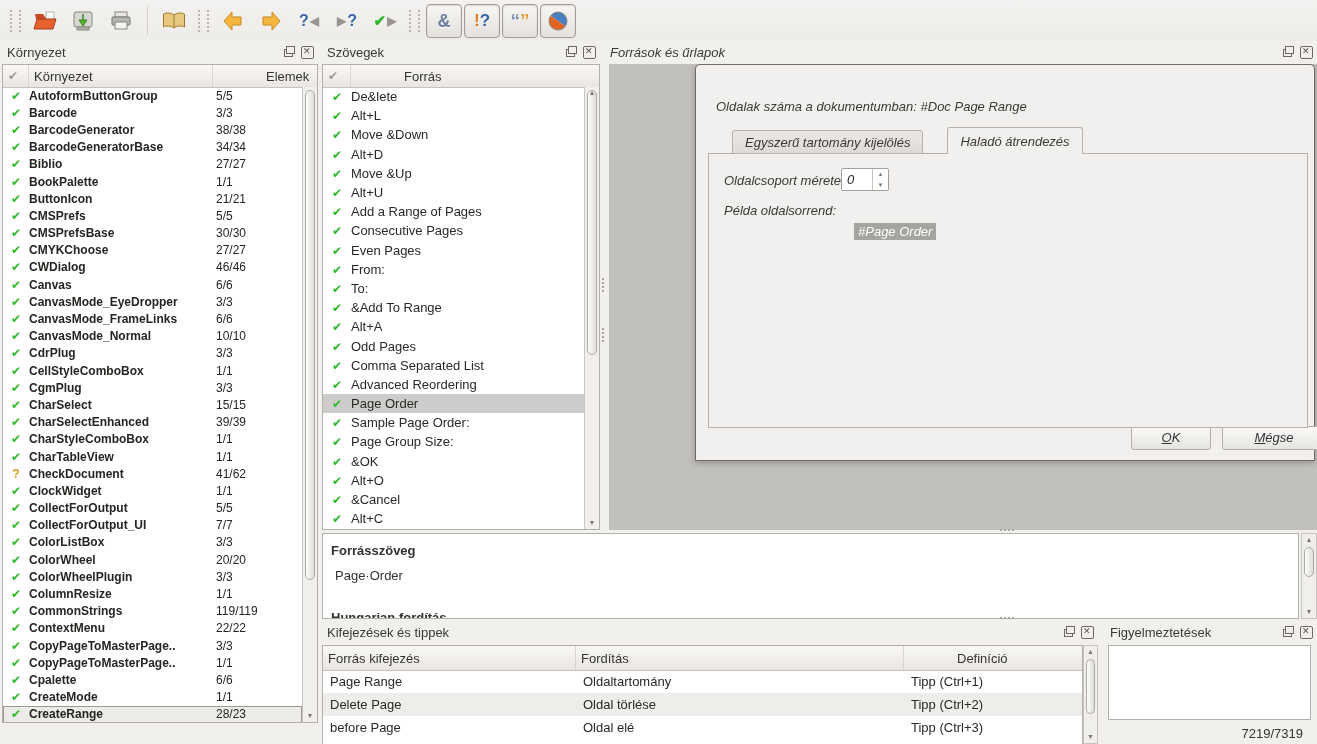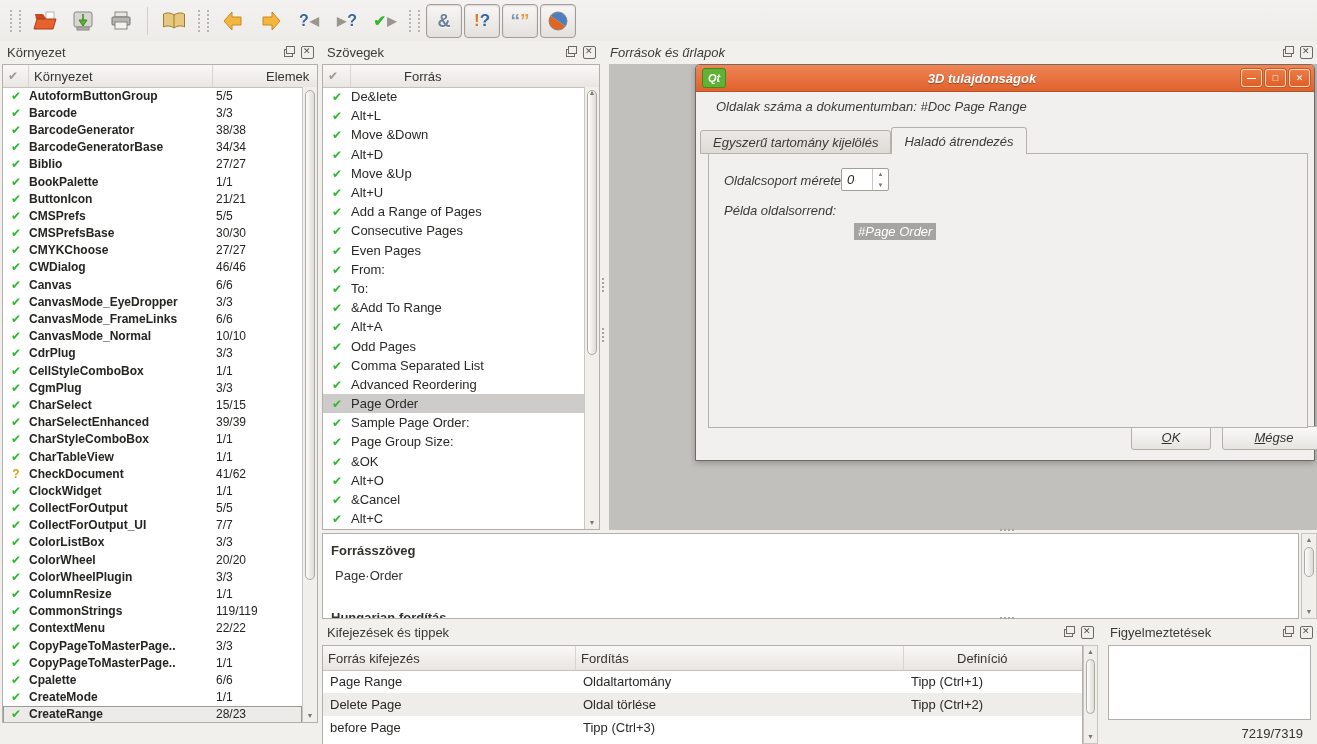--- a/index.html
+++ b/index.html
@@ -541,31 +541,24 @@
   <div class="dock-head">
     <span class="dock-title">Források és űrlapok</span>
     <span class="dock-btns">
       <span class="dbtn float"></span>
       <span class="dbtn close"></span>
     </span>
   </div>
   <div class="sources-area" style="left:4px;top:22px;right:0;bottom:0;">
 
     <div class="pvwin" style="left:86px;top:0;width:620px;height:397px;">
-      <div class="pvtitle">
-        <span class="qtbadge">Qt</span>
-        <span class="ttl">3D tulajdonságok</span>
-        <span class="winbtn">—</span>
-        <span class="winbtn">□</span>
-        <span class="winbtn">✕</span>
-      </div>
       <div class="pvlabel" style="position:absolute;left:20px;top:34px;">
         <span>Oldalak száma a dokumentumban:</span>&nbsp;<span>#Doc Page Range</span>
       </div>
-      <div class="tabs" style="left:4px;top:62px;height:27px;">
+      <div class="tabs" style="left:36px;top:62px;height:27px;gap:24px;">
         <span class="tab">Egyszerű tartomány kijelölés</span>
         <span class="tab active">Haladó átrendezés</span>
       </div>
       <div class="tabpanel" style="left:12px;top:88px;width:598px;height:273px;">
         <span class="pvlabel" style="position:absolute;left:15px;top:19px;">Oldalcsoport mérete:</span>
         <div class="spin" style="left:132px;top:14px;">
           <span class="val">0</span>
           <span class="btns">
               <span>▲</span>
               <span>▼</span>
@@ -613,20 +606,21 @@
           <span>Oldaltartomány</span>
           <span>Tipp (Ctrl+1)</span>
         </div>
         <div class="ph-row alt">
           <span>Delete Page</span>
           <span>Oldal törlése</span>
           <span>Tipp (Ctrl+2)</span>
         </div>
         <div class="ph-row">
           <span>before Page</span>
+          <span>Oldal elé</span>
           <span>Tipp (Ctrl+3)</span>
         </div>
       </div>
   </div>
   <div class="sb" style="right:0;top:23px;width:15px;height:99px;border:1px solid #c8c5c0;">
     <div class="arr" style="top:0;">▲</div>
     <div class="thumb" style="top:13px;height:55px;"></div>
     <div class="arr" style="bottom:0;">▼</div>
   </div>
 </div>

